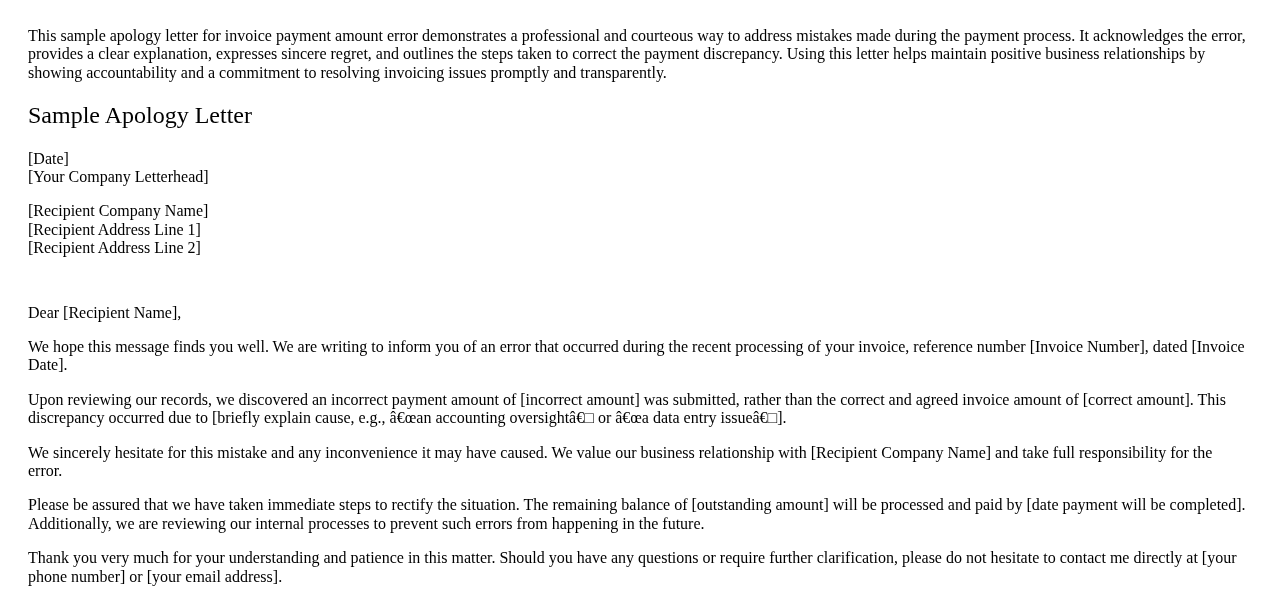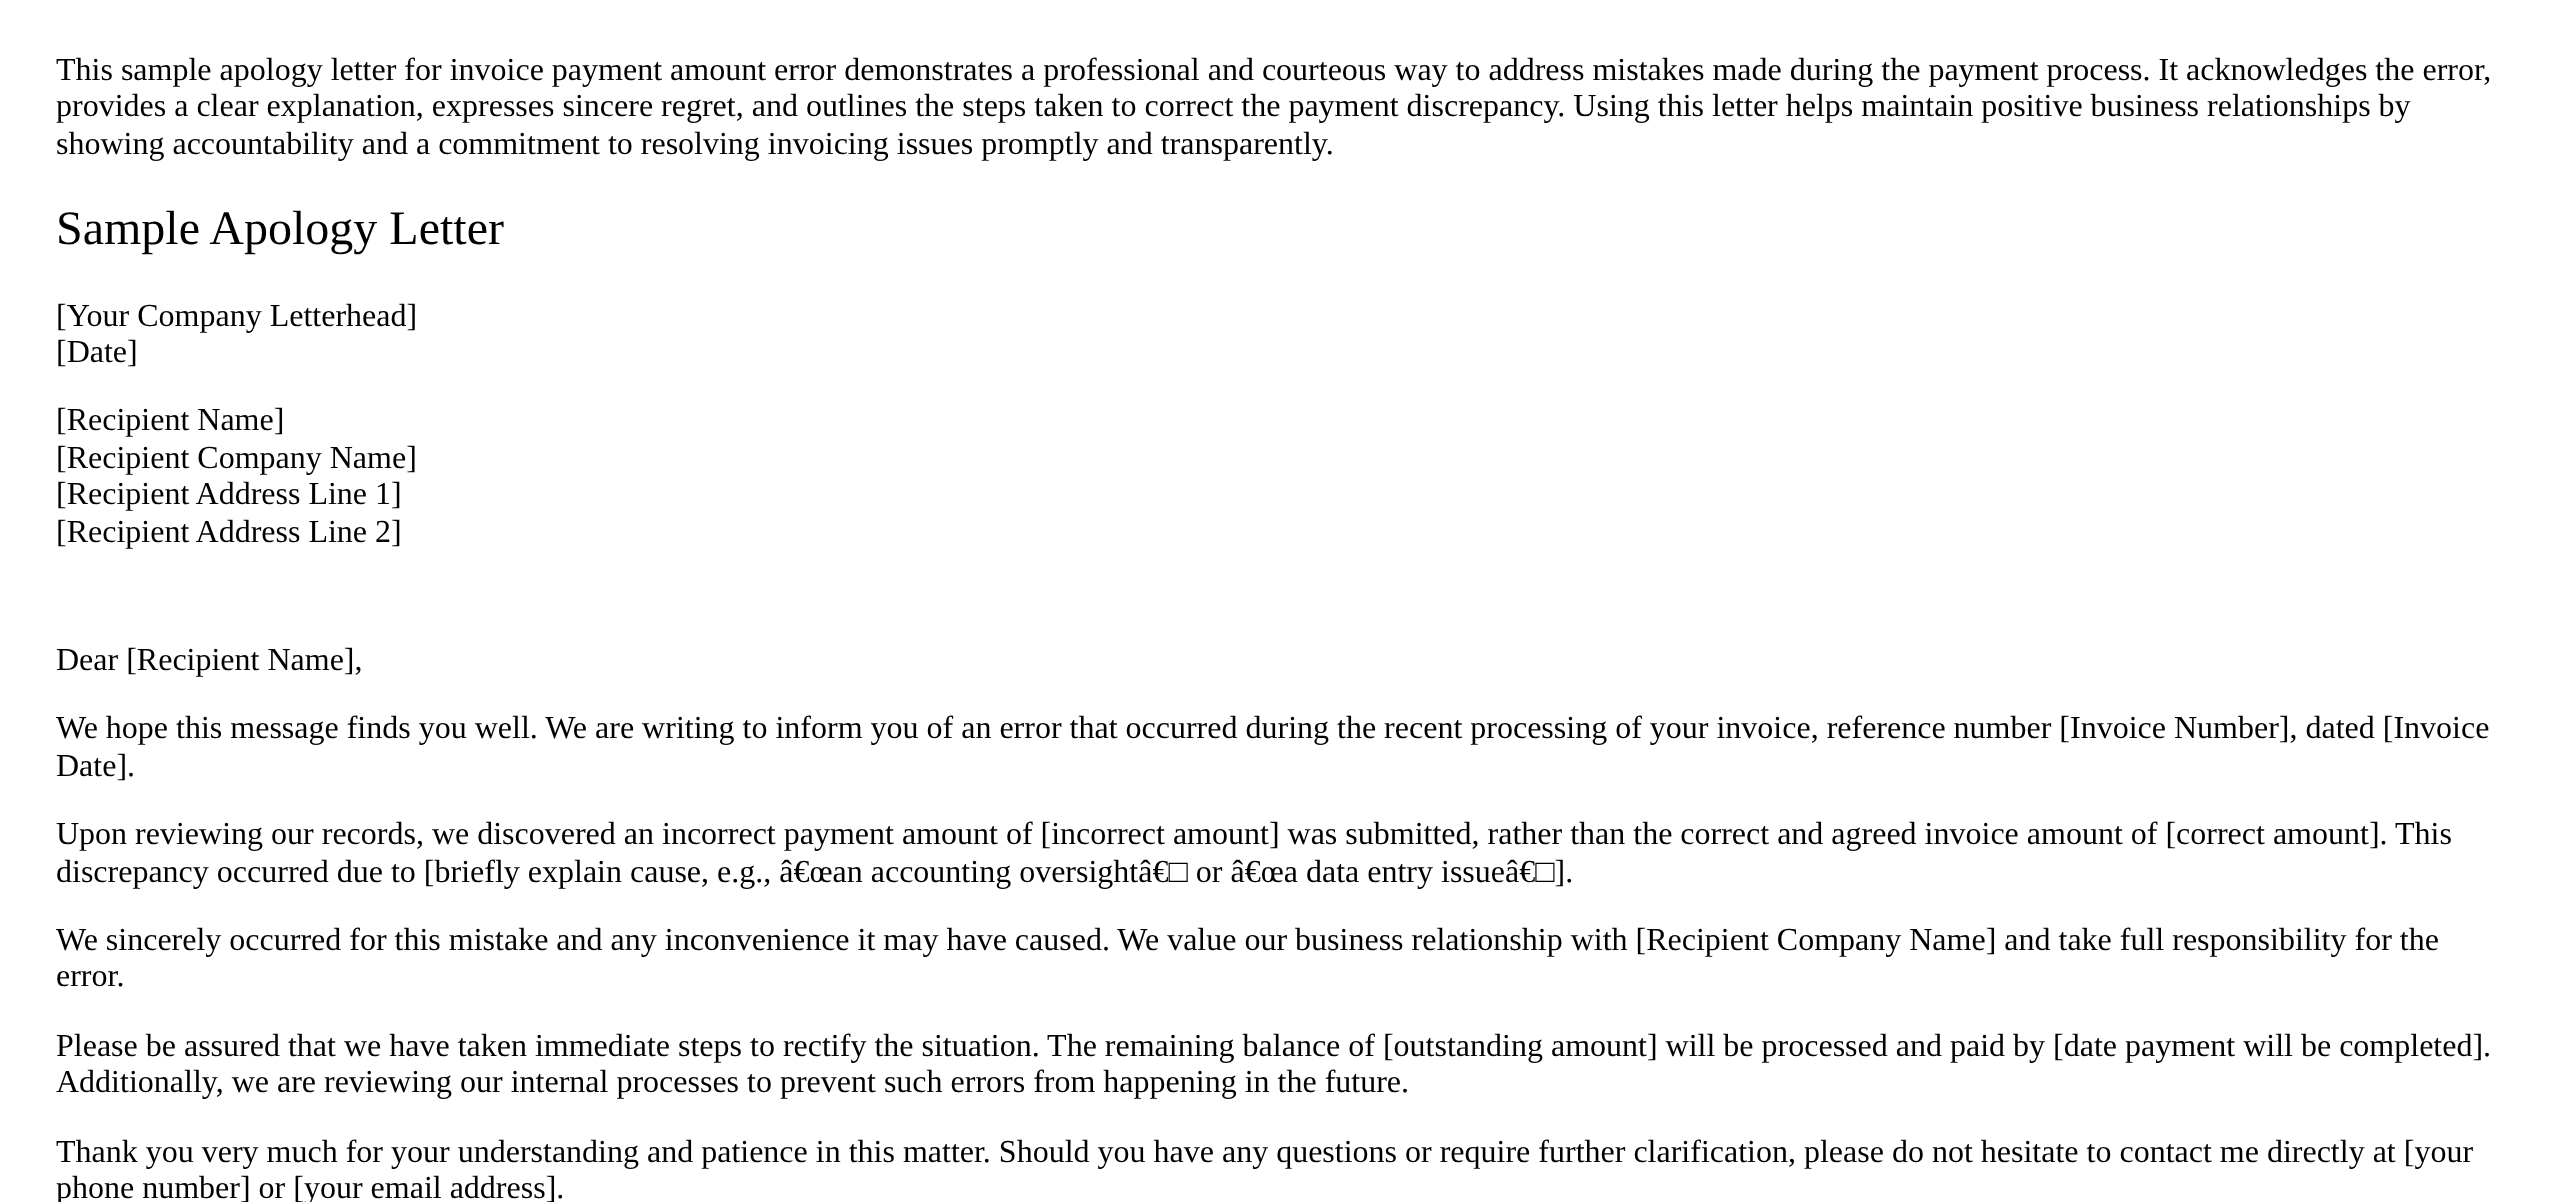--- a/index.html
+++ b/index.html
@@ -41,32 +41,31 @@
 </head>
 <body>
 
 <div class="page">
 
   <div class="para"><span>This sample </span><b>apology letter for invoice payment amount error</b><span> demonstrates a professional and courteous way to address mistakes made during the payment process. It acknowledges the error, provides a clear explanation, expresses sincere regret, and outlines the steps taken to correct the payment discrepancy. Using this letter helps maintain positive business relationships by showing accountability and a commitment to resolving invoicing issues promptly and transparently.</span></div>
 
   <h2 class="doc-title">Sample Apology Letter</h2>
 
   <div class="para">
+    <div class="line">[Date]</div>
     <div class="line">[Your Company Letterhead]</div>
-    <div class="line">[Date]</div>
   </div>
 
   <div class="para">
-    <div class="line">[Recipient Name]</div>
     <div class="line">[Recipient Company Name]</div>
     <div class="line">[Recipient Address Line 1]</div>
     <div class="line">[Recipient Address Line 2]</div>
   </div>
 
   <div class="para salutation">Dear [Recipient Name],</div>
 
   <div class="para">We hope this message finds you well. We are writing to inform you of an error that occurred during the recent processing of your invoice, reference number [Invoice Number], dated [Invoice Date].</div>
   <div class="para">Upon reviewing our records, we discovered an incorrect payment amount of [incorrect amount] was submitted, rather than the correct and agreed invoice amount of [correct amount]. This discrepancy occurred due to [briefly explain cause, e.g., â€œan accounting oversightâ€□ or â€œa data entry issueâ€□].</div>
-  <div class="para">We sincerely occurred for this mistake and any inconvenience it may have caused. We value our business relationship with [Recipient Company Name] and take full responsibility for the error.</div>
+  <div class="para">We sincerely hesitate for this mistake and any inconvenience it may have caused. We value our business relationship with [Recipient Company Name] and take full responsibility for the error.</div>
   <div class="para">Please be assured that we have taken immediate steps to rectify the situation. The remaining balance of [outstanding amount] will be processed and paid by [date payment will be completed]. Additionally, we are reviewing our internal processes to prevent such errors from happening in the future.</div>
   <div class="para">Thank you very much for your understanding and patience in this matter. Should you have any questions or require further clarification, please do not hesitate to contact me directly at [your phone number] or [your email address].</div>
 
 </div>
 
 </body></html>

